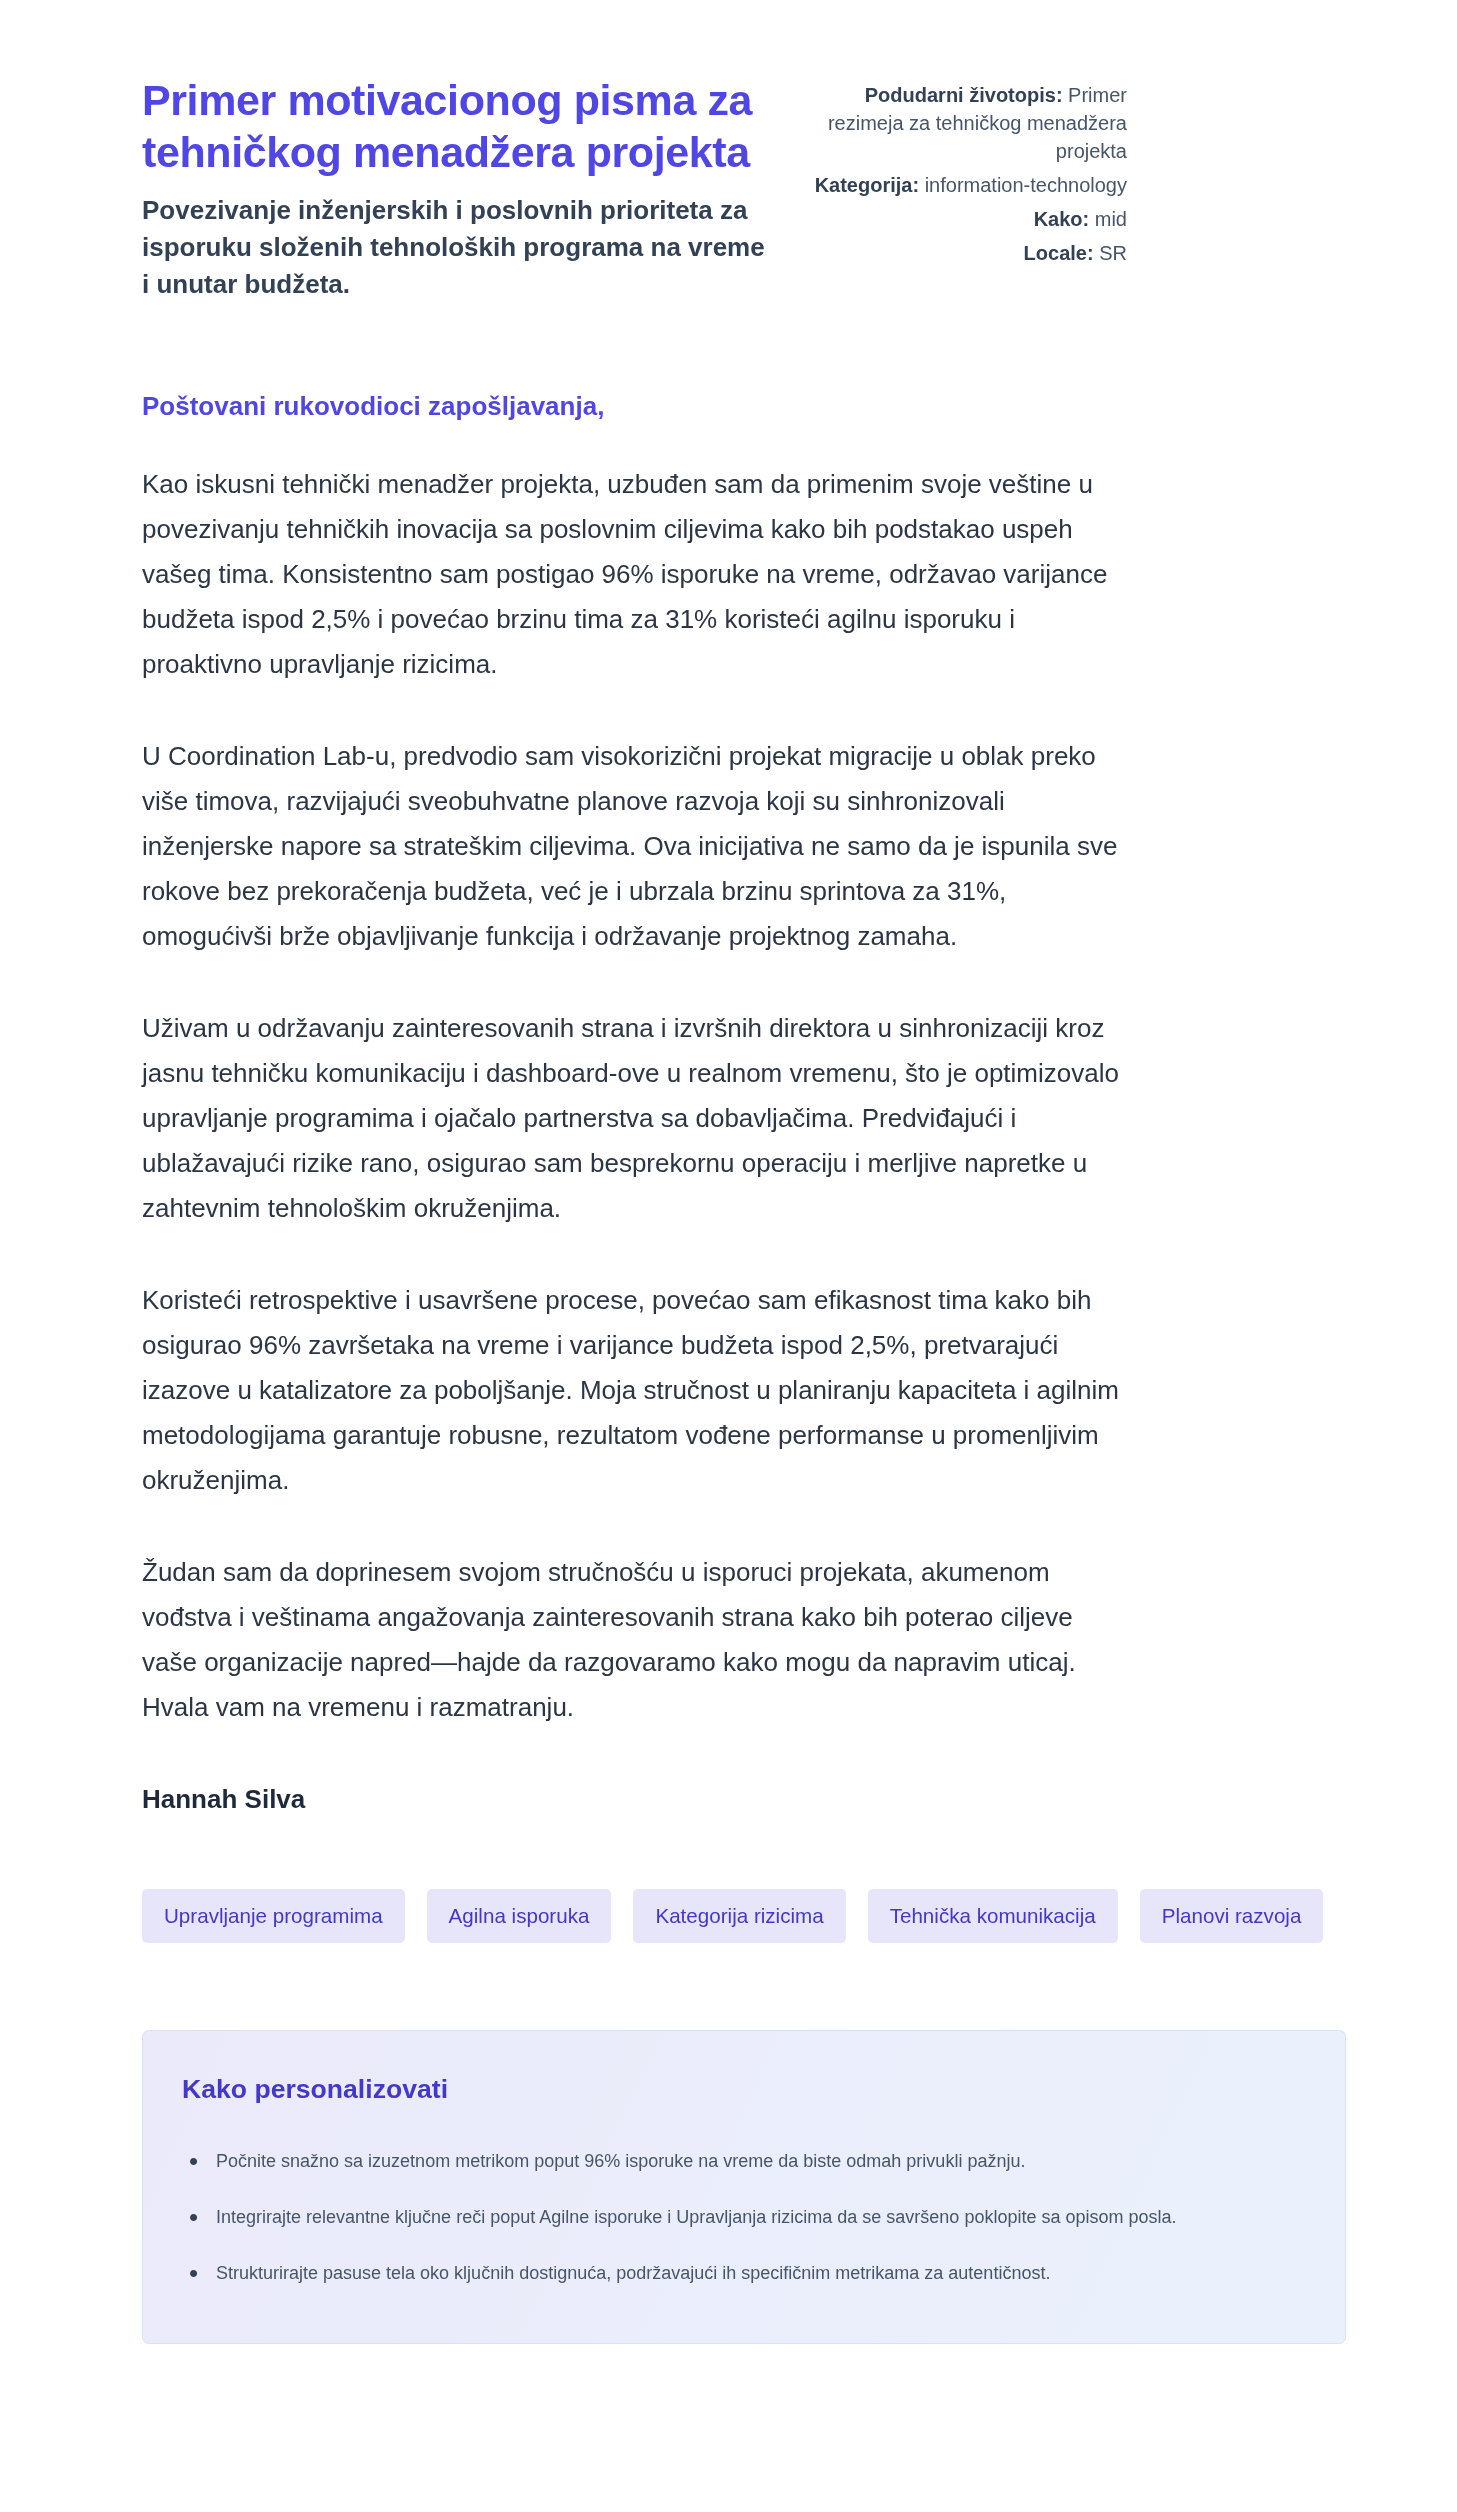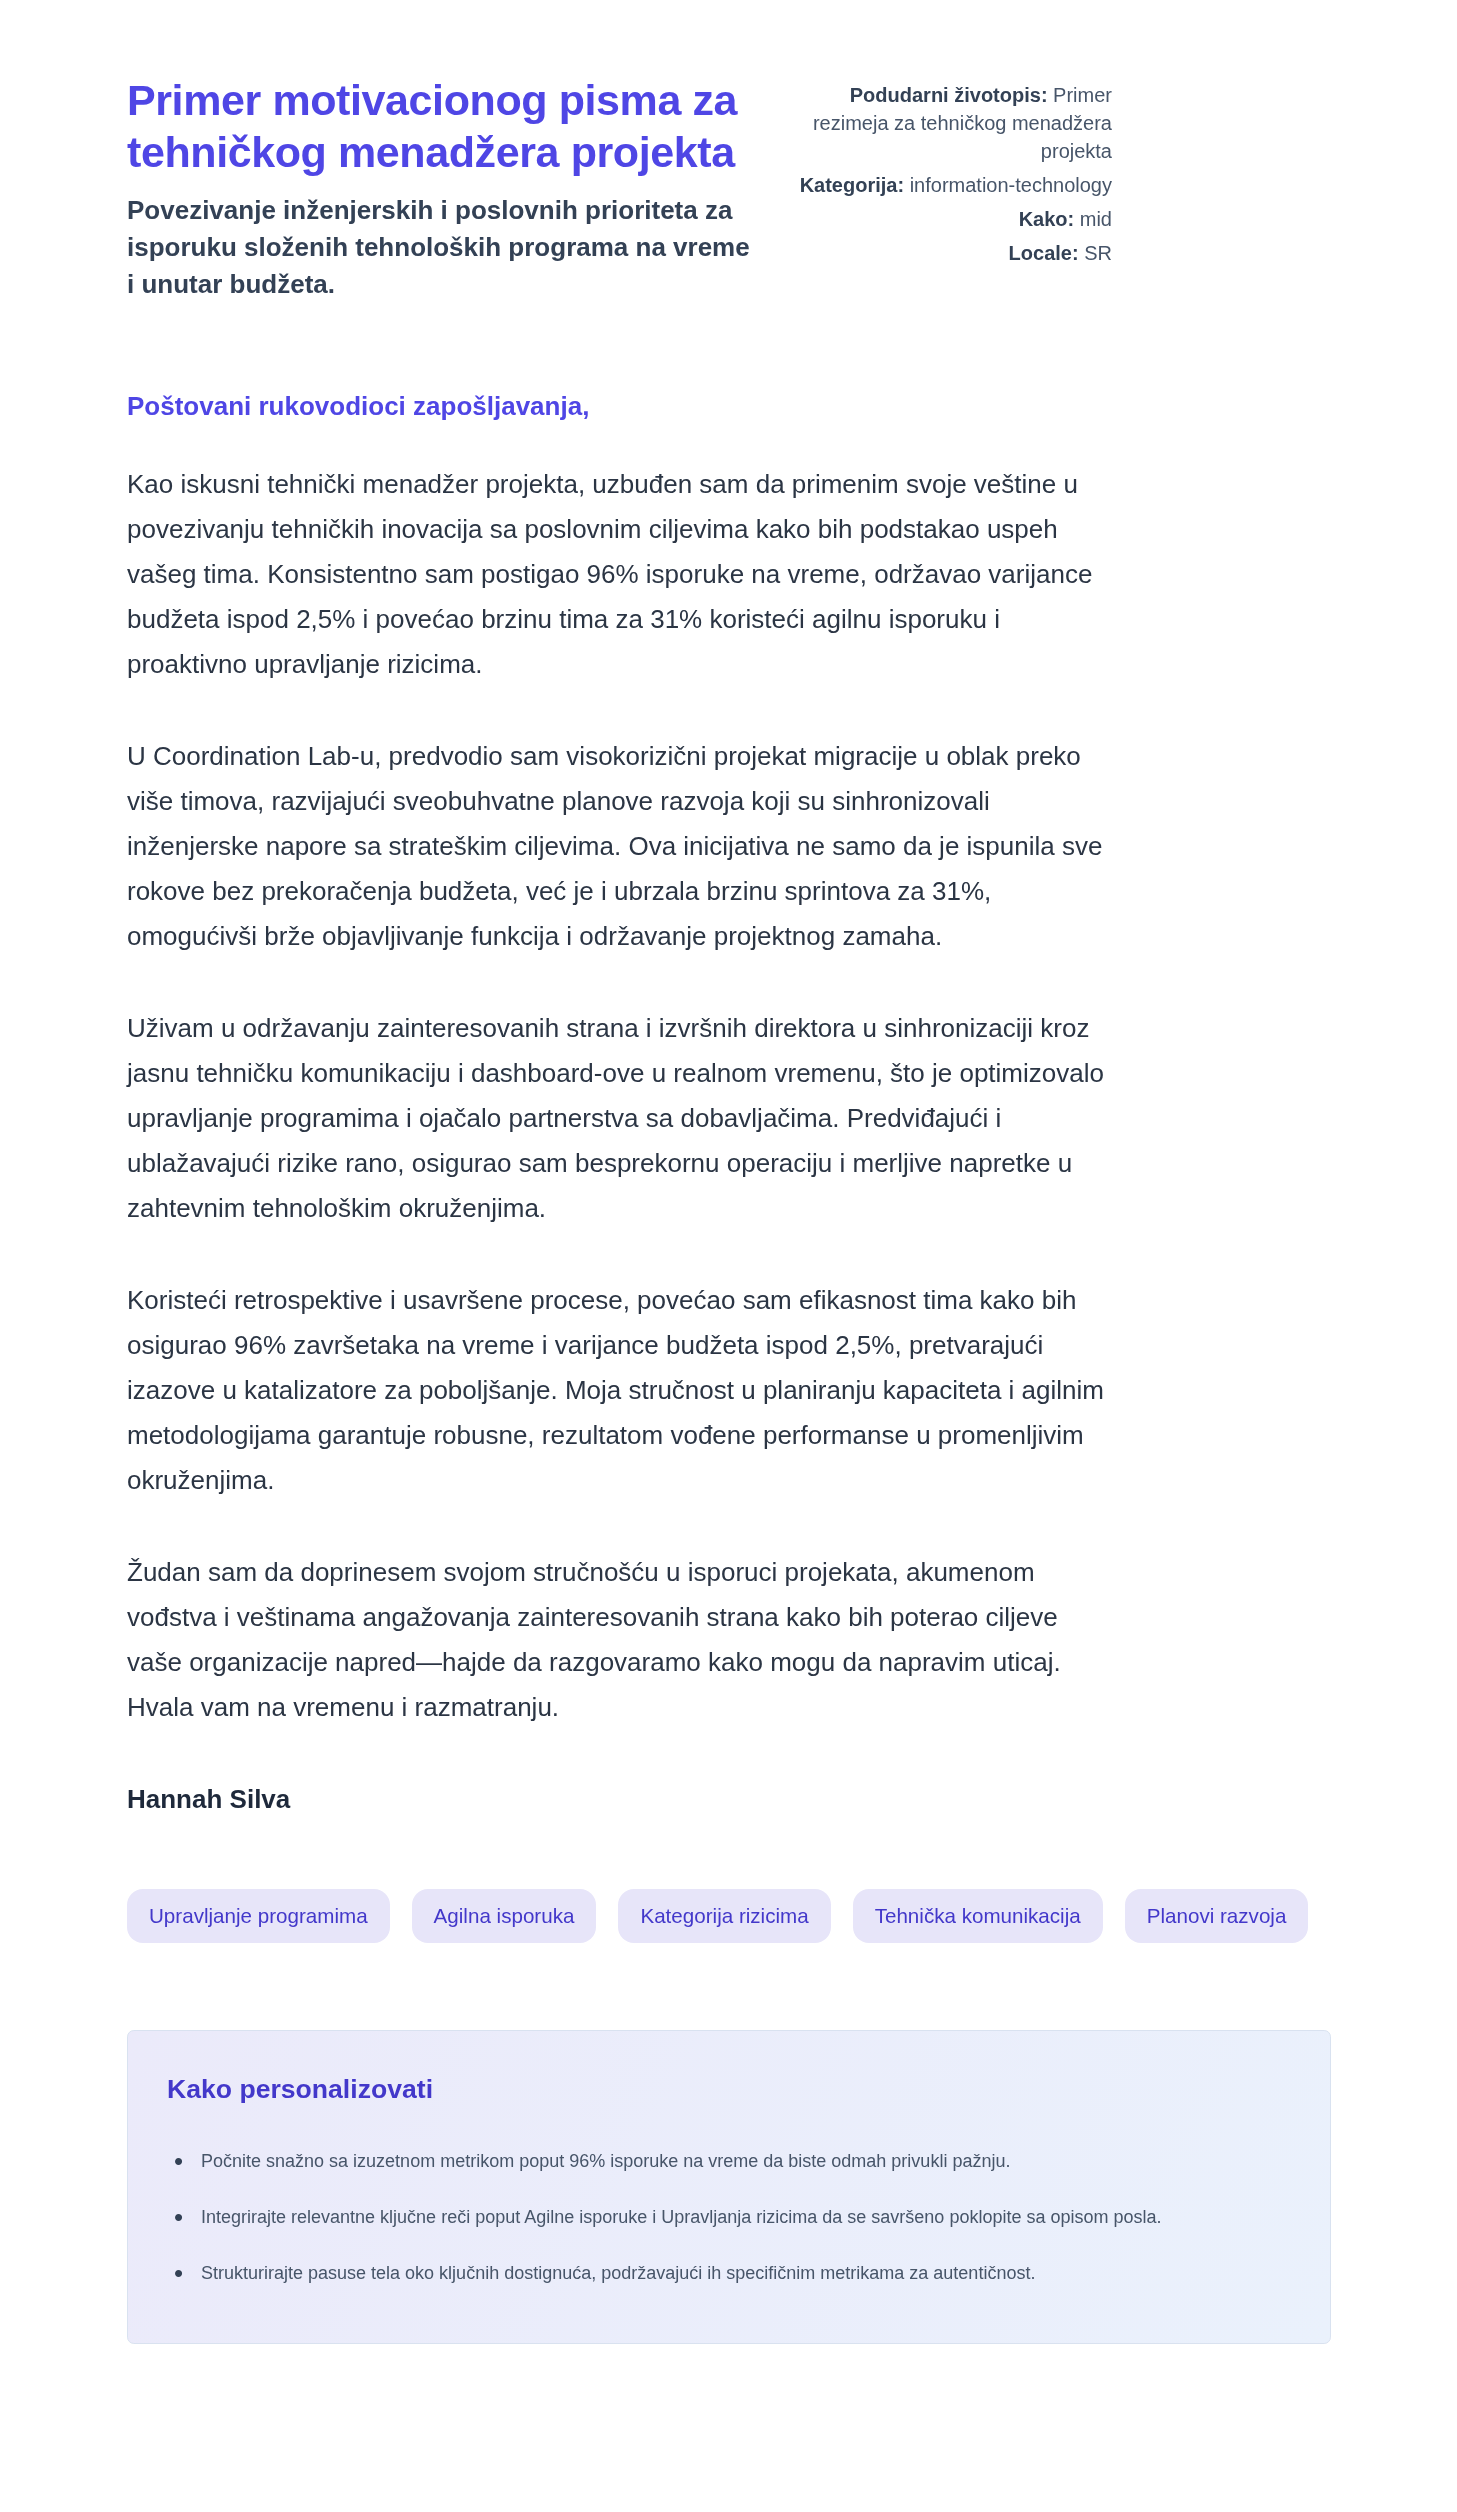--- a/index.html
+++ b/index.html
@@ -25,20 +25,21 @@
   body {
     width: 1458px;
     height: 2512px;
     font-family: "Liberation Sans", sans-serif;
     color: var(--body-text);
     overflow: hidden;
   }
   .page {
     padding: 74px 118px 0 127px;
     width: 1230px;
+    margin-left: 15px;
   }
   
   .header {
     display: flex;
     justify-content: space-between;
     align-items: flex-start;
     gap: 34px;
   }
   .header-left { width: 789px; }
   .page-title {
@@ -117,21 +118,21 @@
     flex-wrap: wrap;
     gap: 14.6px 22px;
     width: 1204px;
   }
   .tag-chip {
     background: var(--chip-bg);
     color: var(--chip-text);
     font-size: 20.6px;
     line-height: 20.6px;
     padding: 17px 22px;
-    border-radius: 16px;
+    border-radius: 5px;
     white-space: nowrap;
   }
   
   .tips-card {
     margin-top: 87px;
     width: 1204px;
     background: linear-gradient(115deg, var(--tips-bg-start) 0%, var(--tips-bg-end) 100%);
     border: 1.7px solid var(--tips-border);
     border-radius: 6.9px;
     padding: 41px 41px 36px 39px;

